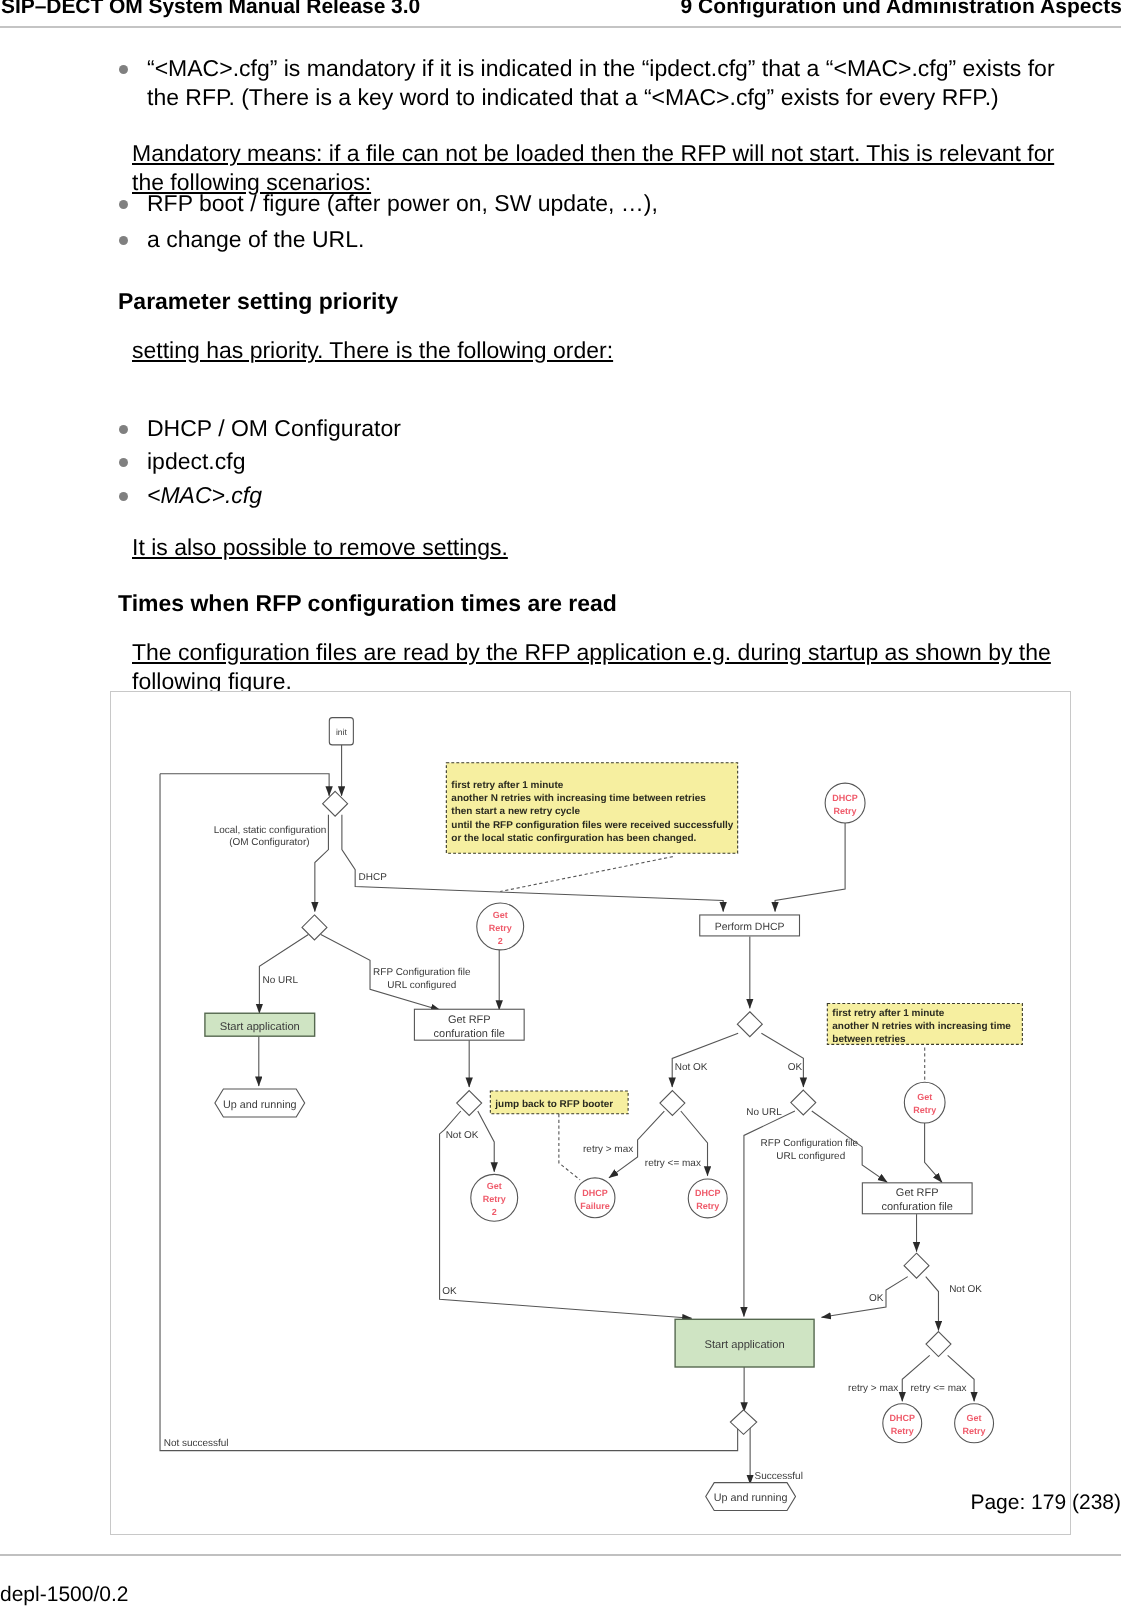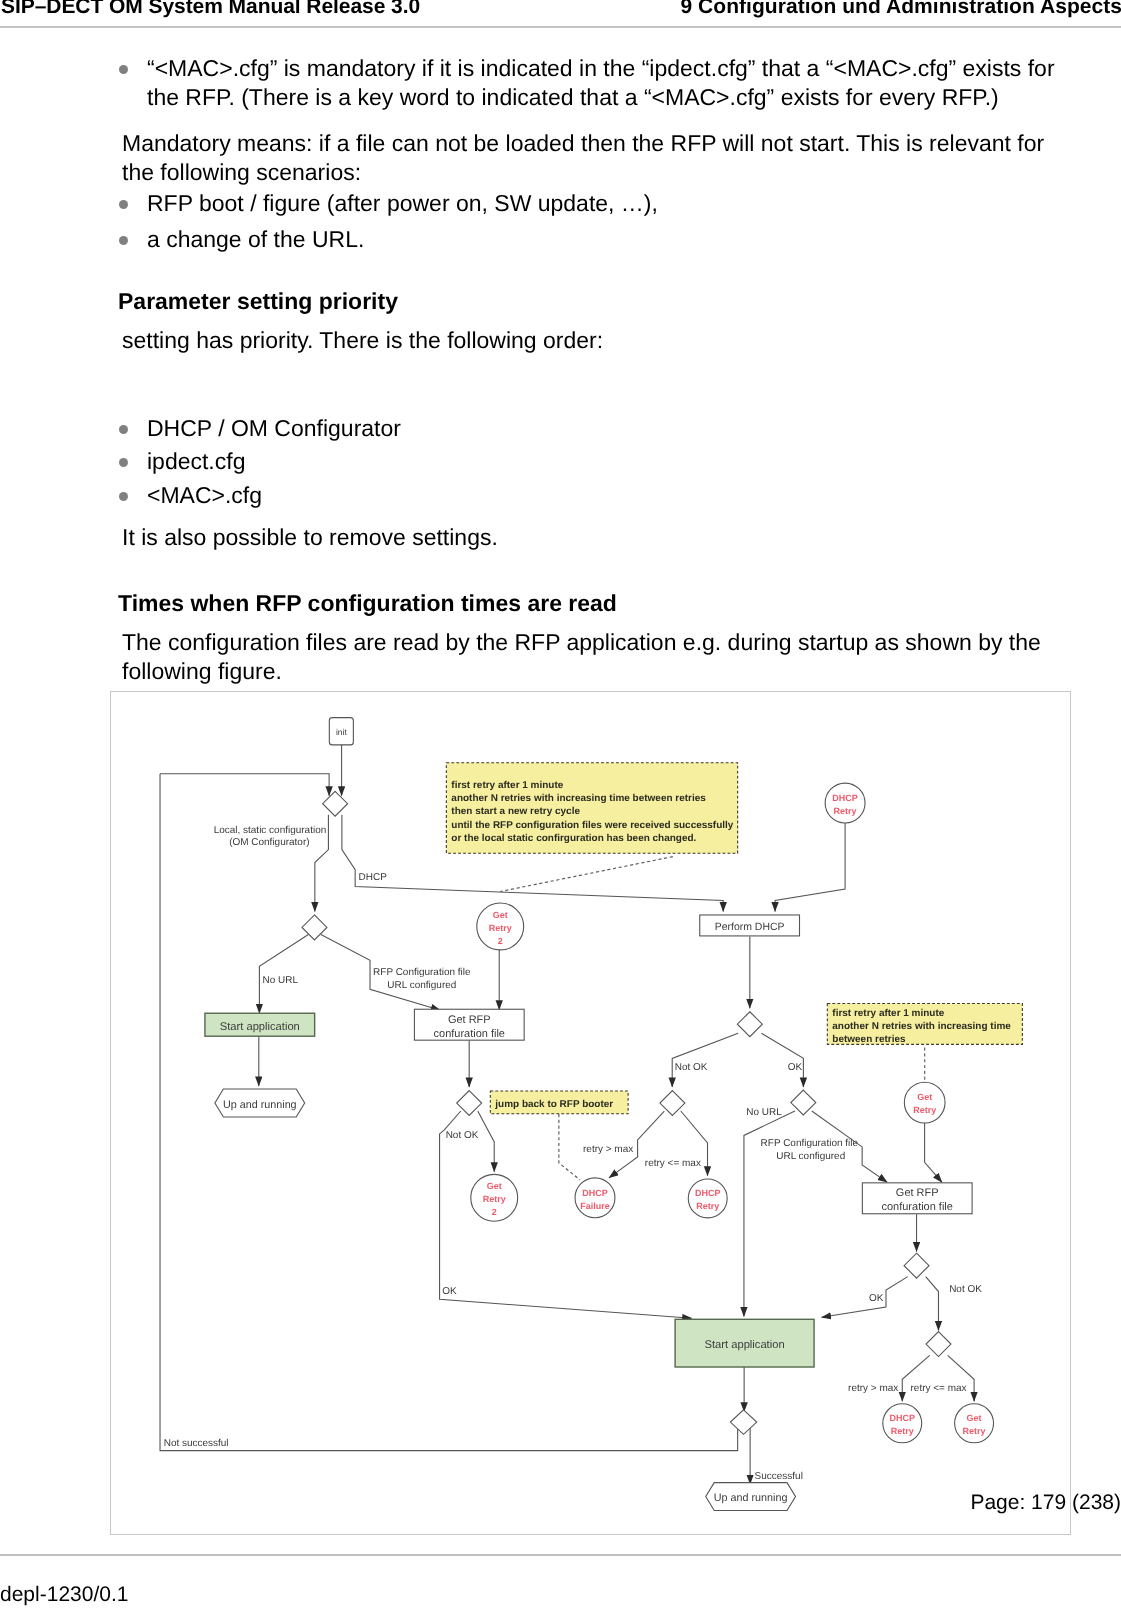--- a/index.html
+++ b/index.html
@@ -9,21 +9,21 @@
   .page{position:absolute;inset:0;}
   .hdr{position:absolute;left:0;top:0;width:1121px;height:34px;}
   .hdr-left{position:absolute;left:1px;top:-5px;font-size:21px;font-weight:bold;letter-spacing:-0.06px;}
   .hdr-right{position:absolute;right:-1px;top:-5px;font-size:21px;font-weight:bold;letter-spacing:0.05px;}
   .hdr-rule{position:absolute;left:0;top:26px;width:1121px;height:2px;background:#c4c4c4;}
   .ftr-rule{position:absolute;left:0;top:1554px;width:1121px;height:2px;background:#c0c0c0;}
   .ftr-left{position:absolute;left:0px;top:1583px;font-size:21px;}
   .ftr-right{position:absolute;right:0px;top:1491px;font-size:21px;}
   .body{position:absolute;left:0;top:0;width:1121px;}
   .t,.li,.h3{font-size:0;}
-  .t{position:absolute;margin:4px;font-size:23px;line-height:28.6px;}
+  .t{position:absolute;margin:14px;font-size:23px;line-height:28.6px;text-decoration:underline;}
   .li{position:absolute;font-size:23px;line-height:28.6px;}
   .bul{position:absolute;width:9px;height:9px;border-radius:50%;background:#808080;font-size:0;}
   .h3{position:absolute;margin:0;font-size:23px;font-weight:bold;line-height:28.6px;}
   .ln{white-space:pre;font-size:23px;}
   .figbox{position:absolute;left:110px;top:691px;width:959px;height:842px;border:1.5px solid #c8c8c8;background:#fff;}
 </style>
 </head>
 <body>
 
 <div class="page">
@@ -65,21 +65,21 @@
 
     <span class="bul" style="left:119px;top:425px;"></span>
       <div class="li" style="left:147px;top:414px;">
       <div class="ln">DHCP / OM Configurator</div>
     </div>
     <span class="bul" style="left:119px;top:458px;"></span>
       <div class="li" style="left:147px;top:447px;">
       <div class="ln">ipdect.cfg</div>
     </div>
     <span class="bul" style="left:119px;top:492px;"></span>
-      <div class="li" style="left:147px;top:481px;">
+      <div class="li" style="left:147px;top:481px;font-style:italic;">
       <div class="ln">&lt;MAC&gt;.cfg</div>
     </div>
 
     <div class="t" style="left:118px;top:519px;">
       <div class="ln">It is also possible to remove settings.</div>
     </div>
 
     <div class="h3" style="left:118px;top:589px;">
       <div class="ln">Times when RFP configuration times are read</div>
     </div>
@@ -280,15 +280,15 @@
           <text x="950" y="1292" text-anchor="start" font-size="10" font-family="&quot;Liberation Sans&quot;,sans-serif" fill="#3b3b3b">Not OK</text>
           <text x="848.7" y="1391.5" text-anchor="start" font-size="10" font-family="&quot;Liberation Sans&quot;,sans-serif" fill="#3b3b3b">retry &gt; max</text>
           <text x="911.3" y="1391.5" text-anchor="start" font-size="10" font-family="&quot;Liberation Sans&quot;,sans-serif" fill="#3b3b3b">retry &lt;=  max</text>
           <text x="162.7" y="1447" text-anchor="start" font-size="10" font-family="&quot;Liberation Sans&quot;,sans-serif" fill="#3b3b3b">Not successful</text>
           <text x="755" y="1480" text-anchor="start" font-size="10" font-family="&quot;Liberation Sans&quot;,sans-serif" fill="#3b3b3b">Successful</text>
         </g>
       </svg>
   </div>
 
   <div class="ftr-rule"></div>
-  <div class="ftr-left">depl-1230/0.1</div>
+  <div class="ftr-left">depl-1500/0.2</div>
   <div class="ftr-right">Page: 179 (238)</div>
 </div>
 
 </body></html>

